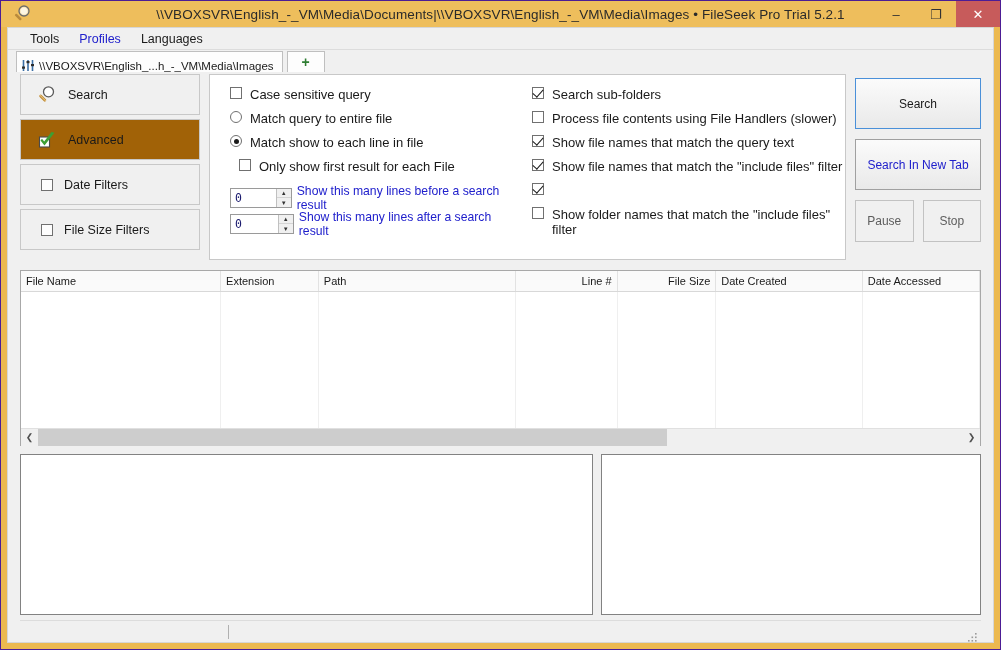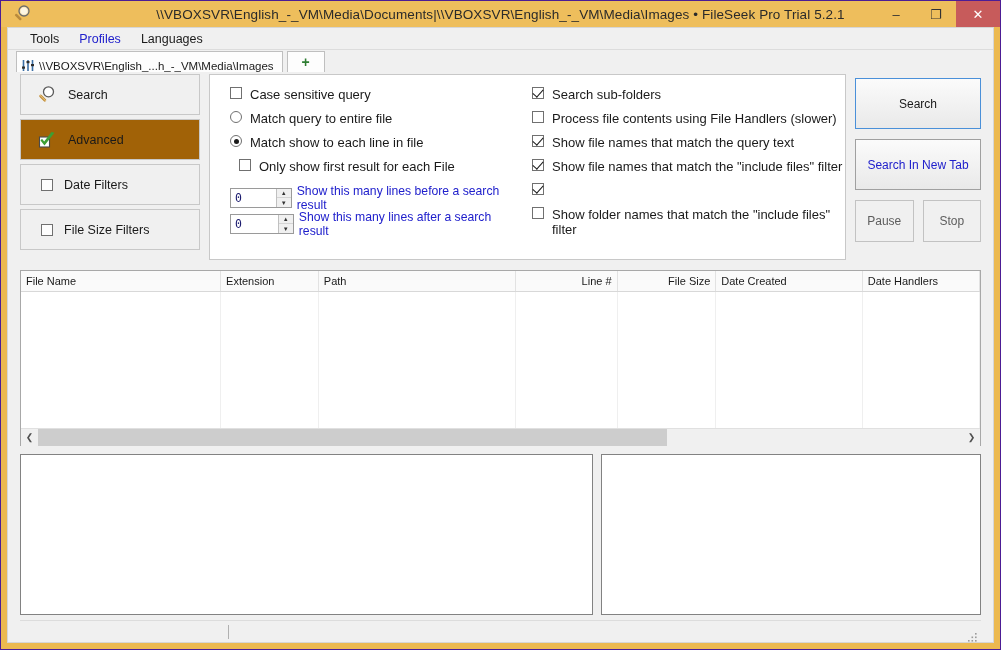--- a/index.html
+++ b/index.html
@@ -517,21 +517,21 @@
       </div>
 
       <div id="results">
         <div id="res-head">
           <div class="th" style="width:205px">File Name</div>
           <div class="th" style="width:100px">Extension</div>
           <div class="th" style="width:202px">Path</div>
           <div class="th right" style="width:104px">Line #</div>
           <div class="th right" style="width:101px">File Size</div>
           <div class="th" style="width:150px">Date Created</div>
-          <div class="th" style="width:120px">Date Handlers</div>
+          <div class="th" style="width:120px">Date Accessed</div>
         </div>
         <div id="res-body">
           <div class="colline" style="width:205px"></div>
           <div class="colline" style="width:100px"></div>
           <div class="colline" style="width:202px"></div>
           <div class="colline" style="width:104px"></div>
           <div class="colline" style="width:101px"></div>
           <div class="colline" style="width:150px"></div>
           <div class="colline" style="width:120px"></div>
         </div>

